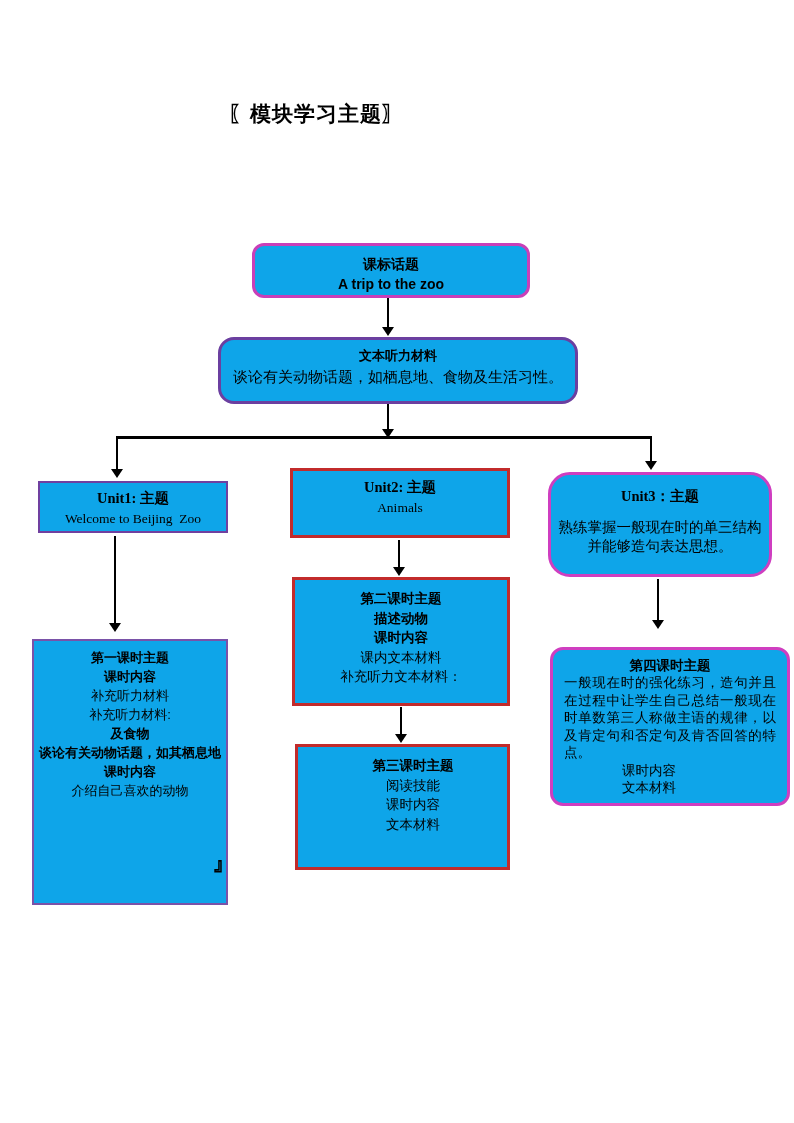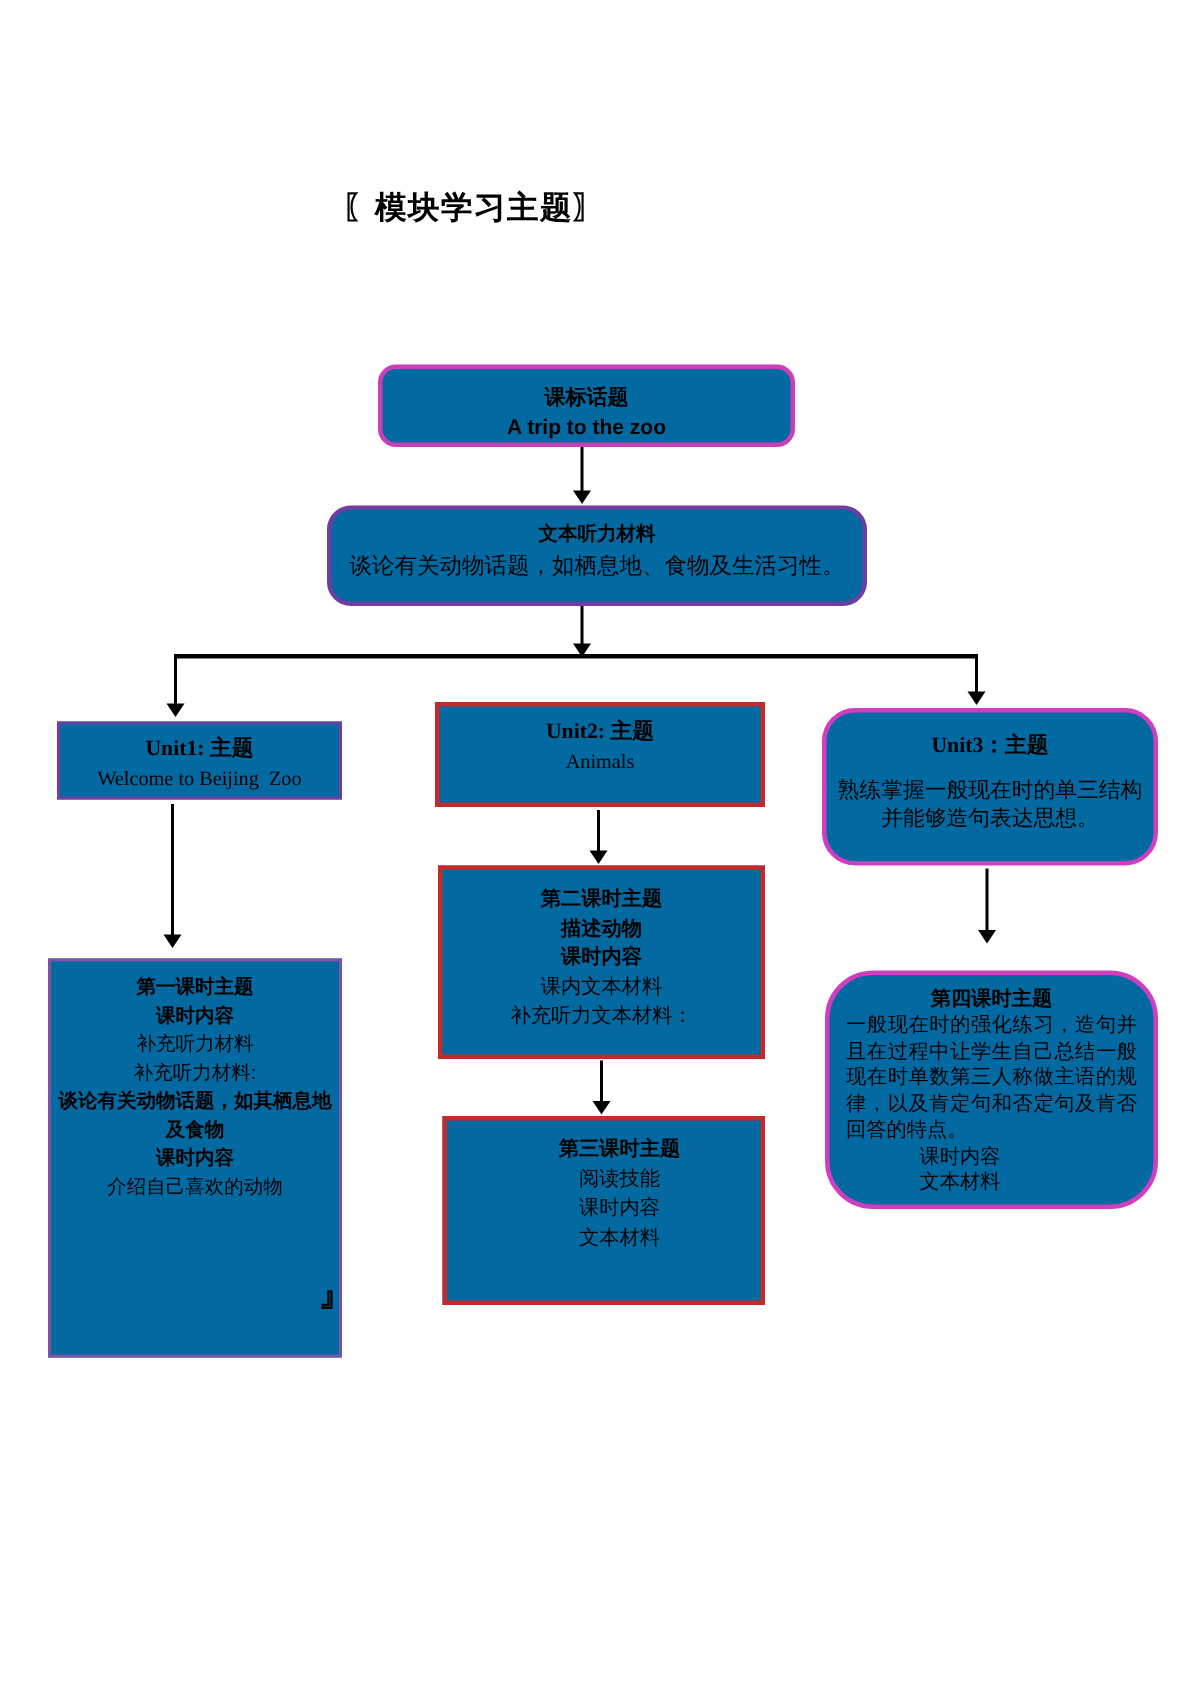--- a/index.html
+++ b/index.html
@@ -9,23 +9,23 @@
     margin:0 auto;
     background:#ffffff;
     font-family:"Liberation Sans", sans-serif;
     color:#000;
     overflow:hidden;
   }
   .doc-title{
     position:absolute; left:0; top:100px; width:632px;
     text-align:center;
     font-family:"Liberation Serif", serif;
-    font-weight:bold; font-size:21px; letter-spacing:1px;margin-top:24px;
+    font-weight:bold; font-size:21px; letter-spacing:1px;
   }
-  .box{position:absolute; box-sizing:border-box; background:#0369a1; text-align:center;}
+  .box{position:absolute; box-sizing:border-box; background:#0ea5e9; text-align:center;}
   .round{border-radius:14px;}
   .l{line-height:20px;}
   .b{font-weight:bold;}
   .pre{white-space:pre-wrap;}
 
   
   .topic   {left:252px; top:243px; width:278px; height:55px; border:3px solid #c93fb8; border-radius:12px; padding-top:8px; font-size:14px;}
   .module  {left:218px; top:337px; width:360px; height:67px; border:3px solid #6b3fa0; border-radius:16px; padding-top:7px;}
   .module .t1{font-size:13px; font-weight:bold;}
   .module .t2{font-size:15px; margin-top:3px;}
@@ -35,21 +35,21 @@
   .unit-t  {font-family:"Liberation Serif", serif; font-weight:bold; font-size:14.5px;}
   .unit-s  {font-family:"Liberation Serif", serif; font-size:13.5px; margin-top:3px;}
   .unit3 .body{font-size:14.5px; line-height:19px; margin-top:12px; padding:0 6px;}
 
   .lesson1 {left:32px;  top:639px; width:196px; height:266px; border:2px solid #7a52a8; padding-top:7px; font-size:13px;}
   .lesson1 .l{line-height:19px;}
   .lesson2 {left:292px; top:577px; width:218px; height:129px; border:3px solid #c22b2b; padding-top:9px; font-size:13.5px;}
   .lesson2 .l{line-height:19.5px;}
   .lesson3 {left:295px; top:744px; width:215px; height:126px; border:3px solid #c22b2b; padding-top:9px; font-size:13.5px;}
   .lesson3 .l{line-height:19.5px;margin-left:21px;}
-  .lesson4 {left:550px; top:647px; width:222px; height:159px; border:3px solid #cf3ec0; border-radius:32px; padding:7px 11px 0 11px; font-size:13.5px; text-align:left;}
+  .lesson4 {left:550px; top:647px; width:240px; height:159px; border:3px solid #cf3ec0; border-radius:13px; padding:7px 11px 0 11px; font-size:13.5px; text-align:left;}
   .lesson4 .t{text-align:center; font-weight:bold; line-height:17px;}
   .lesson4 .body{line-height:17.5px; text-align:justify;}
   .lesson4 .cl{text-align:center; margin-right:42px; line-height:17.5px;}
 
   
   .varrow{position:absolute; width:14px;}
   .varrow .stem{position:absolute; left:50%; top:0; bottom:6px; width:2.5px; margin-left:-1.25px; background:#000;}
   .varrow .head{position:absolute; left:50%; bottom:0; width:0; height:0; margin-left:-6px;
                 border-left:6px solid transparent; border-right:6px solid transparent; border-top:9px solid #000;}
   .hline{position:absolute; background:#000; height:3px;}
@@ -111,22 +111,22 @@
   <div class="varrow" style="left:108px; top:536px; height:96px;">
       <i class="stem"></i>
       <i class="head"></i>
     </div>
 
   <div class="box lesson1">
     <div class="l b">第一课时主题</div>
     <div class="l b">课时内容</div>
     <div class="l">补充听力材料</div>
     <div class="l">补充听力材料:</div>
+    <div class="l b">及食物</div>
     <div class="l b">谈论有关动物话题，如其栖息地</div>
-    <div class="l b">及食物</div>
     <div class="l b">课时内容</div>
     <div class="l">介绍自己喜欢的动物</div>
   </div>
 
   <div class="stray">』</div>
 
   <div class="varrow" style="left:392px; top:540px; height:36px;">
       <i class="stem"></i>
       <i class="head"></i>
     </div>

